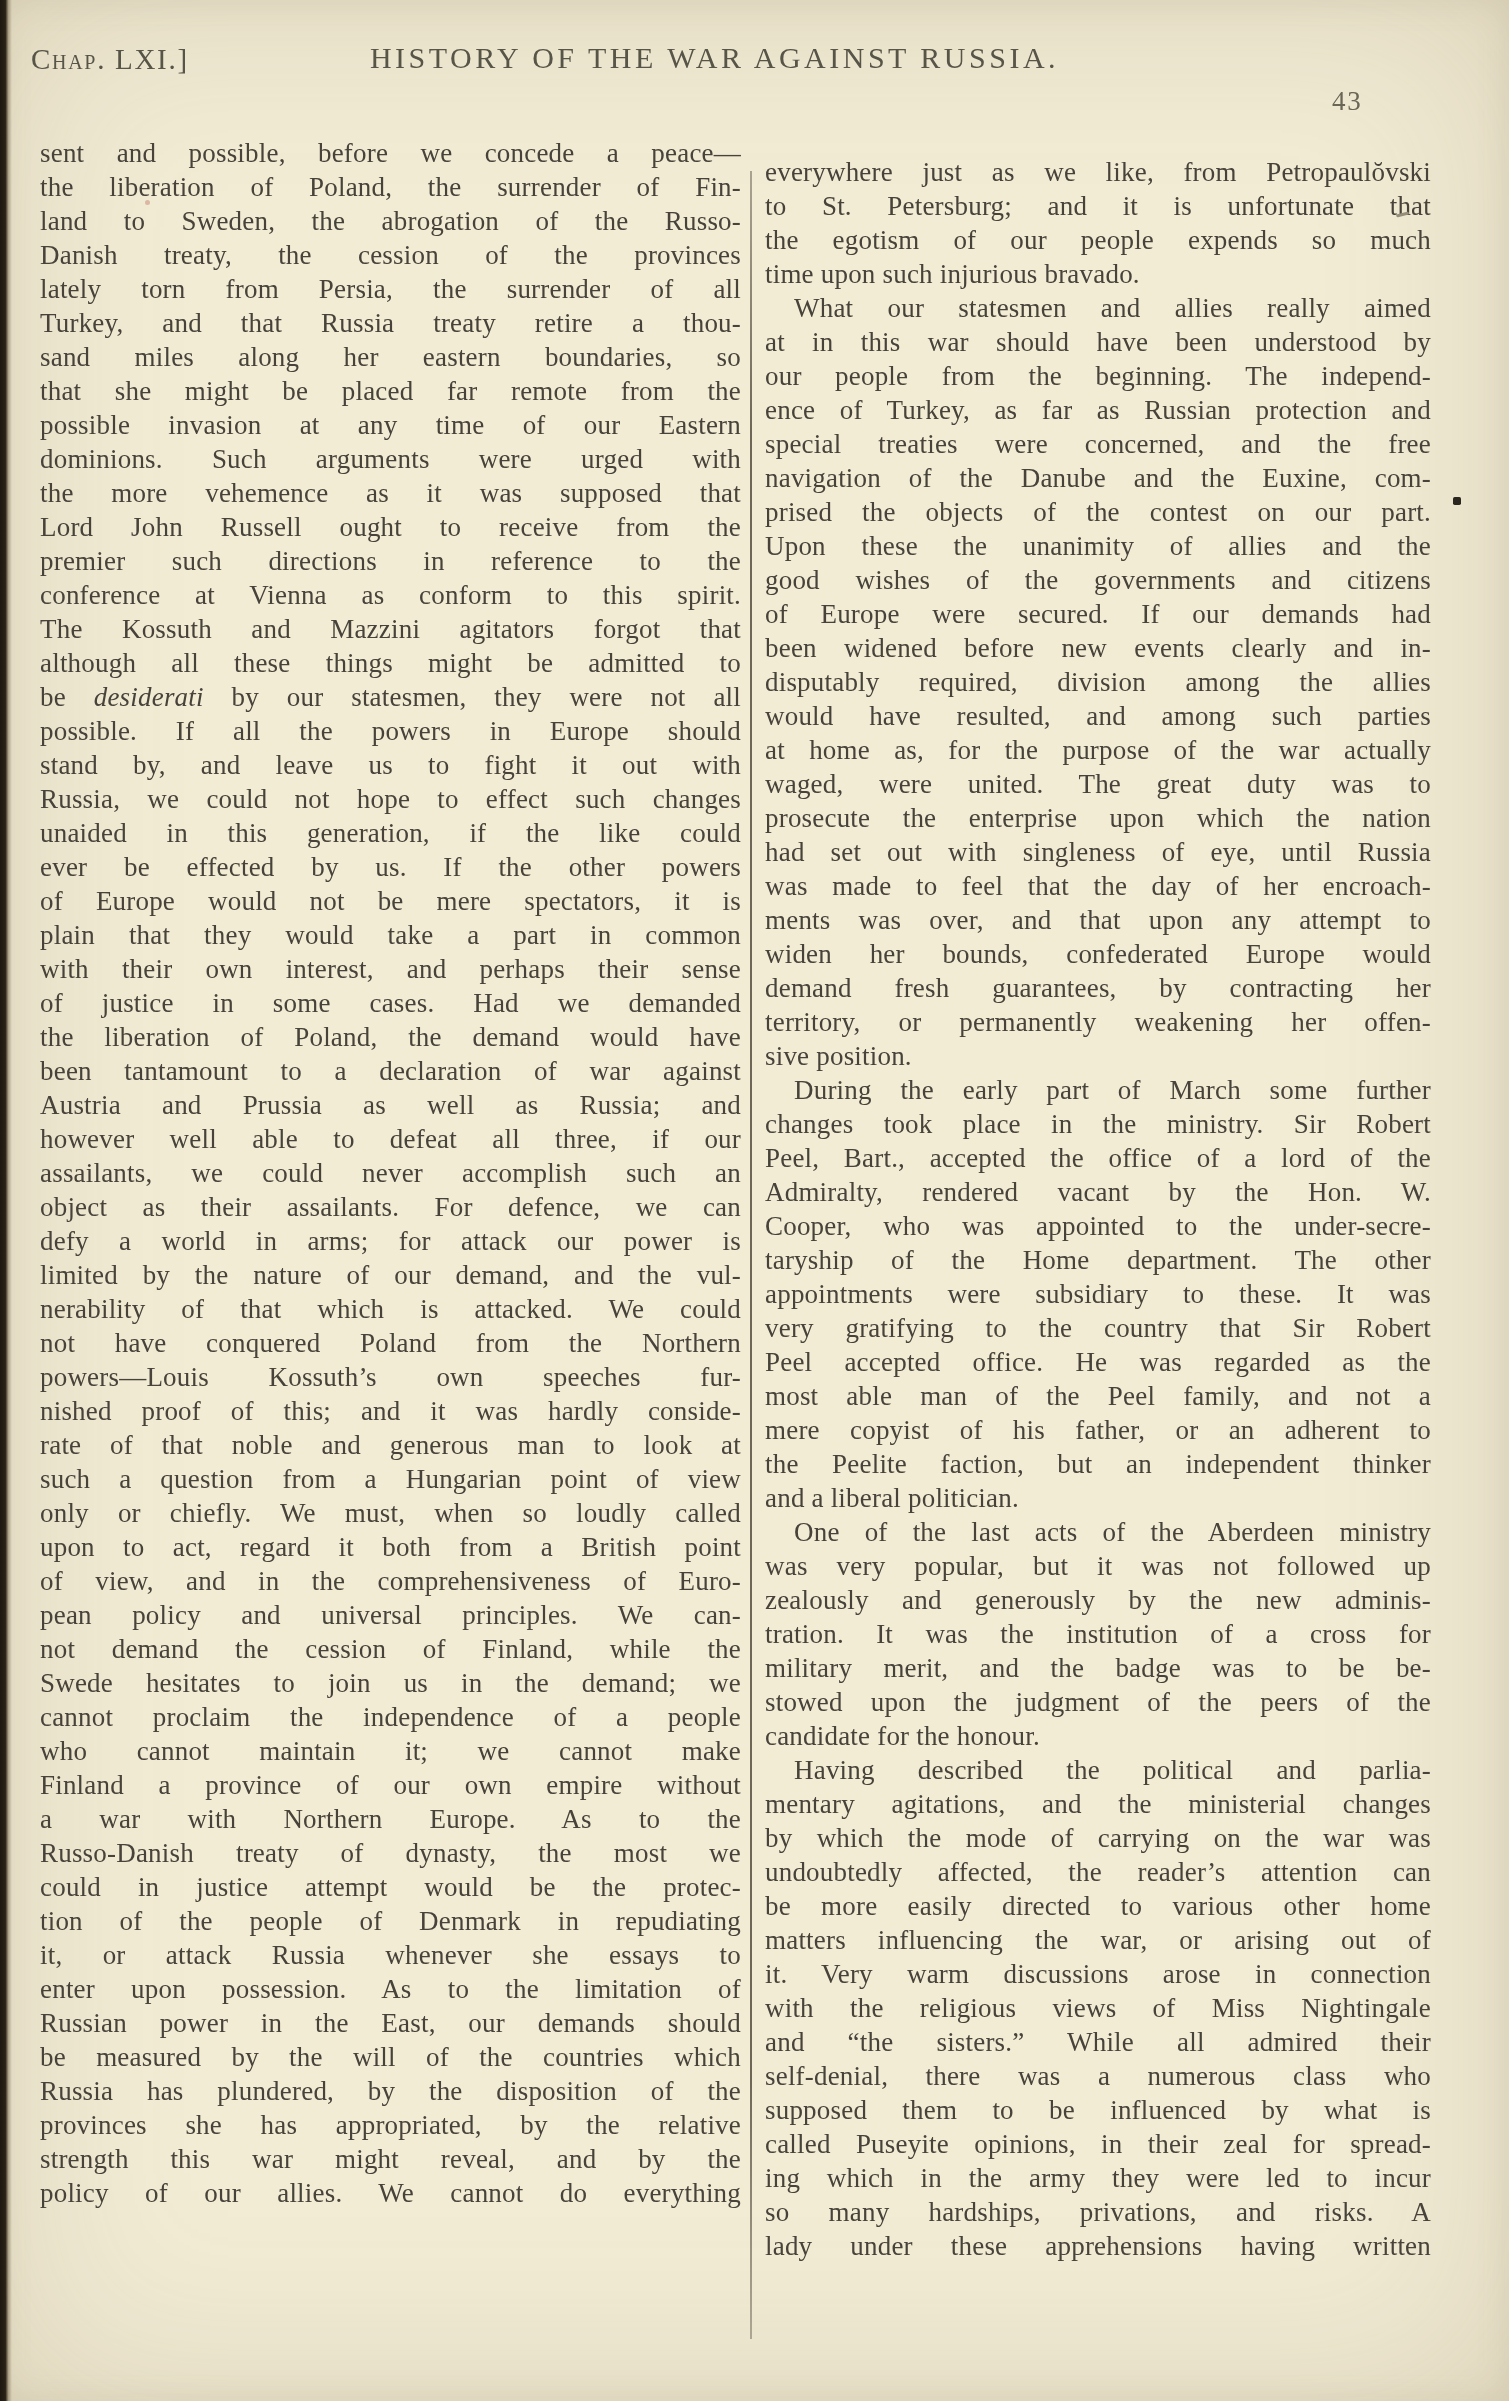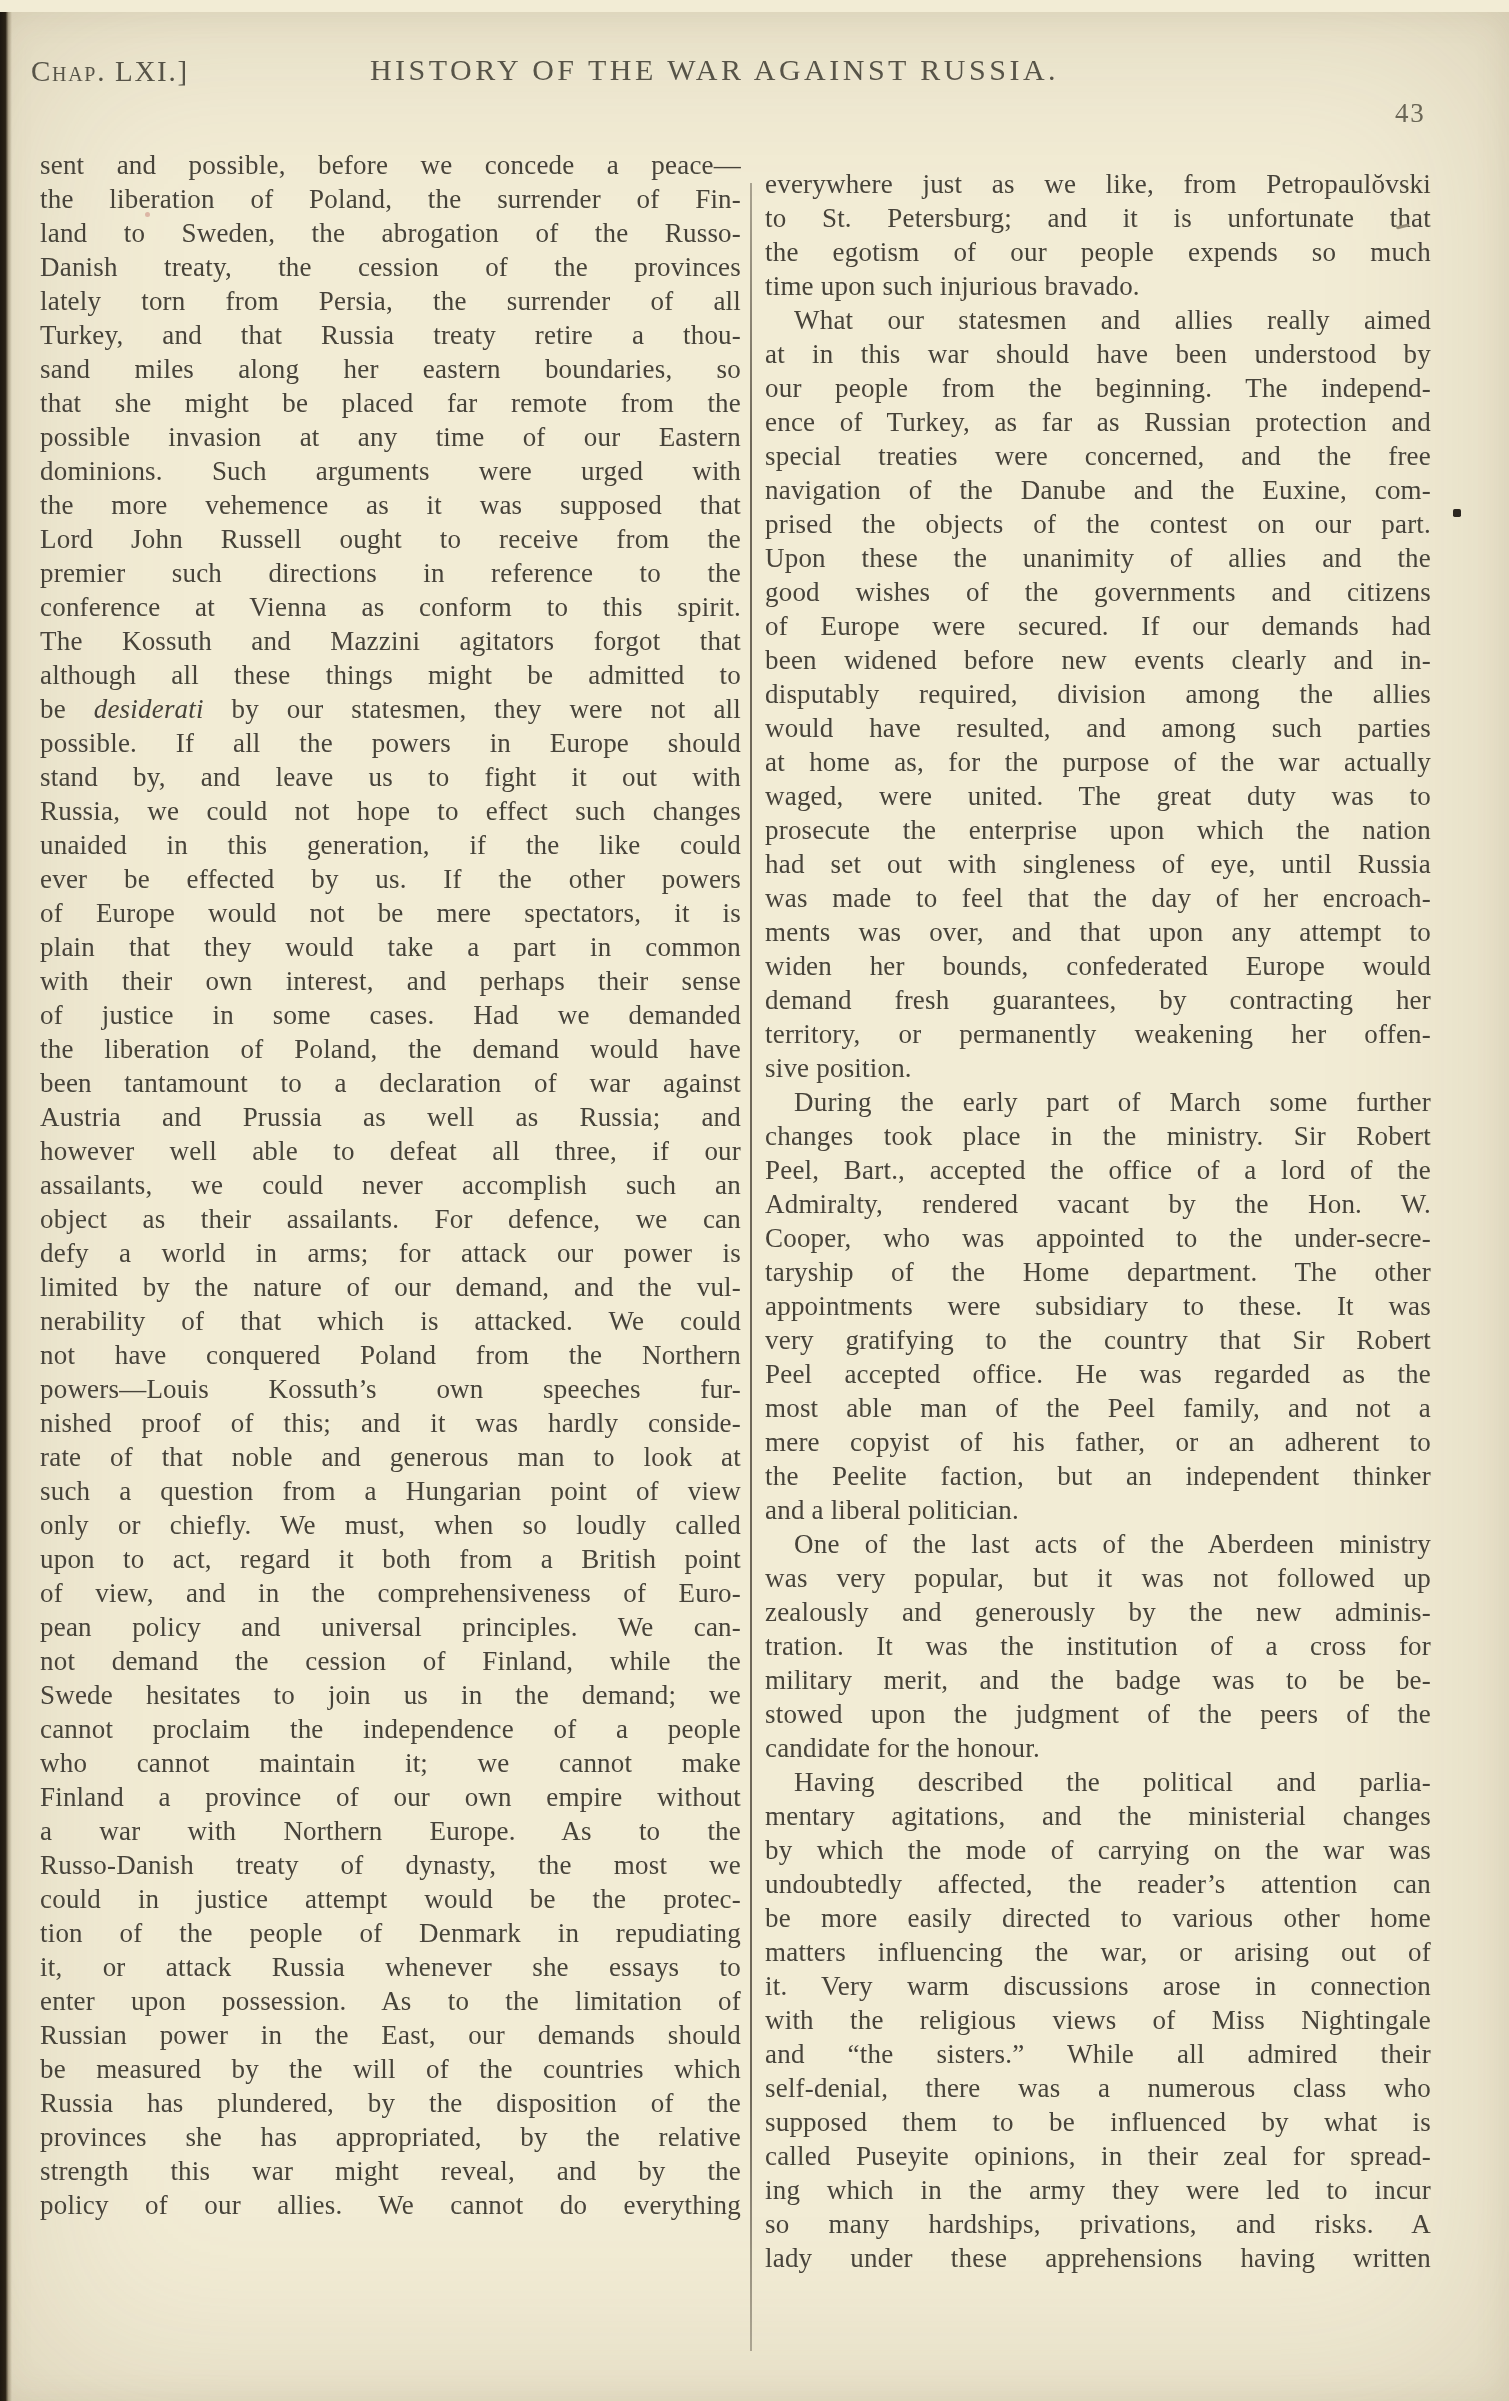--- a/index.html
+++ b/index.html
@@ -5,37 +5,36 @@
   html,body{margin:0;padding:0;}
   body{
     width:1509px;height:2401px;position:relative;overflow:hidden;
     font-family:"Liberation Serif","DejaVu Serif",serif;
     background:var(--paper,#f2ecd5);
   }
   .page{
     position:absolute;inset:0;
     background:var(--paper,#f2ecd5);
     box-shadow:inset 0 0 190px rgba(118,102,64,.20), inset 0 0 35px rgba(118,102,64,.12);
-    margin-top:12px;
   }
   .edge{
     position:absolute;left:0;top:0;width:12px;height:100%;
     background:linear-gradient(to right,#1d1710 0,#2a2216 45%,rgba(92,76,47,.38) 70%,rgba(92,76,47,0) 100%);
   }
   .header-chapter{
     position:absolute;left:31px;top:43px;
     font-variant:small-caps;font-size:29px;letter-spacing:1.7px;
     color:var(--header-ink,#575448);white-space:nowrap;
   }
   .header-title{
     position:absolute;left:50%;top:41px;transform:translateX(-50%) translateX(-40px);
     font-size:30px;letter-spacing:3.5px;color:var(--header-ink,#575448);white-space:nowrap;text-align:right;
   }
   .header-pagenum{
-    position:absolute;left:1395px;top:86px;
+    position:absolute;left:1332px;top:86px;
     font-size:27px;letter-spacing:1.7px;color:var(--pagenum-ink,#6a6656);
   }
   .divider{
     position:absolute;left:750px;top:171px;width:1.7px;height:2168px;
     background:linear-gradient(to bottom,rgba(110,103,88,.55),#6e6758 12%,#6e6758 88%,rgba(110,103,88,.5));
   }
   .col{
     position:absolute;font-size:27px;line-height:34px;
     color:var(--ink,#47433a);letter-spacing:0.2px;
   }

